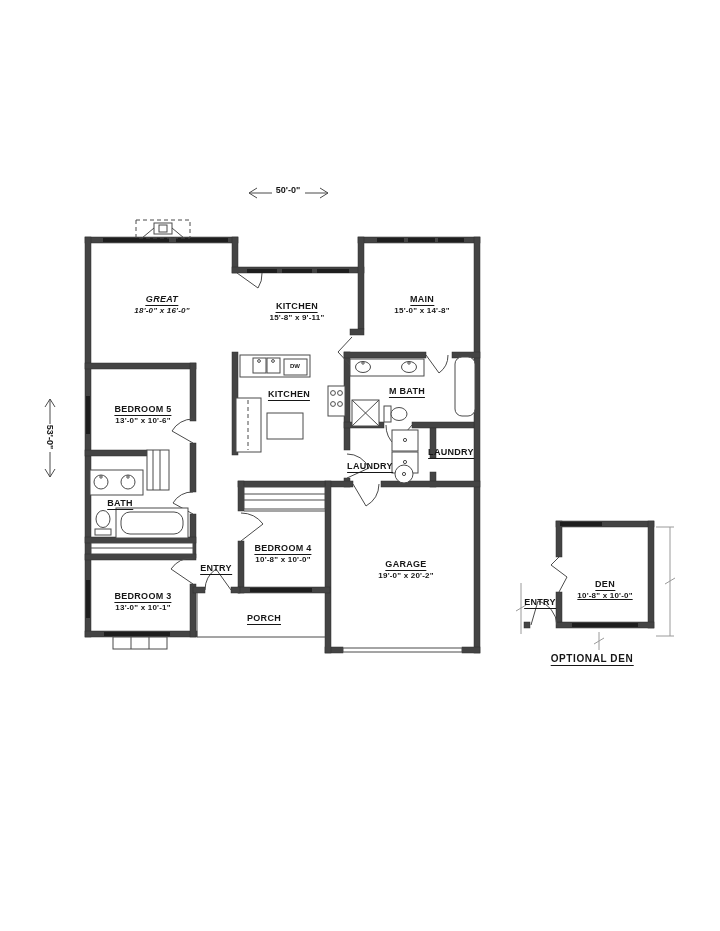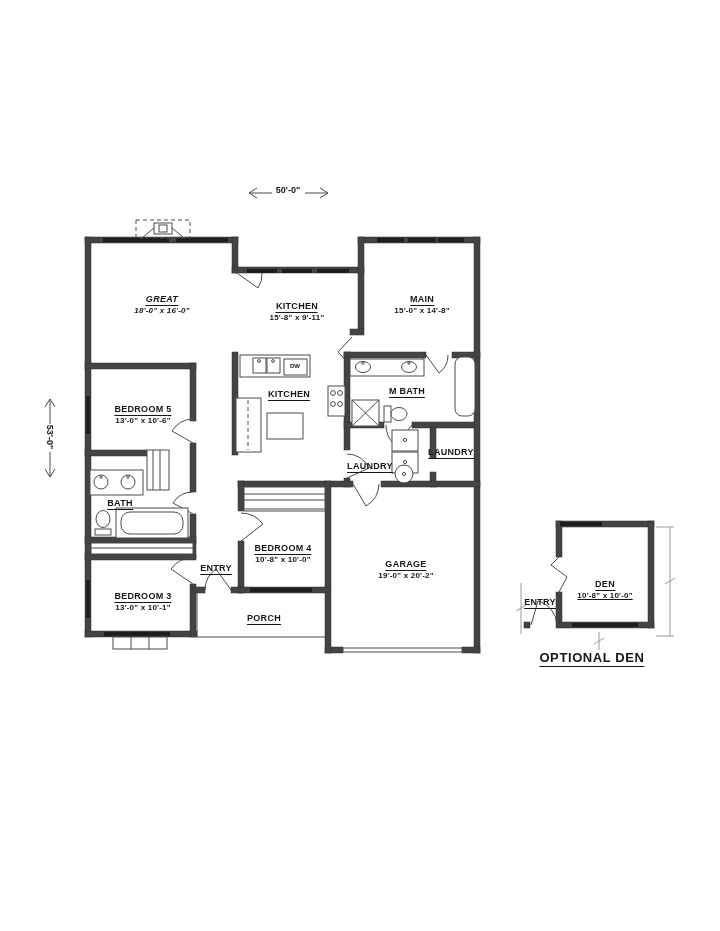--- a/index.html
+++ b/index.html
@@ -18,21 +18,21 @@
   .dash{stroke-dasharray:4 3;}
   .lt{stroke:#9a9a9a;}
   
   .lbl{position:absolute;transform:translateX(-50%);text-align:center;line-height:1.12;white-space:nowrap;}
   .rname{display:inline-block;font-weight:700;font-size:9px;letter-spacing:.3px;
          border-bottom:1.3px solid currentColor;padding-bottom:.5px;}
   .rdims{display:block;font-weight:700;font-size:8px;letter-spacing:.2px;margin-top:1px;}
   .dim{position:absolute;font-weight:700;font-size:9px;white-space:nowrap;}
   .dim-h{transform:translateX(-50%);}
   .dim-v{transform:translate(-50%,-50%) rotate(90deg);}
-  .title-lbl .rname{font-size:13px;letter-spacing:.6px;border-bottom-width:1.5px;}
+  .title-lbl .rname{font-size:10px;letter-spacing:.6px;border-bottom-width:1.5px;}
   .dw-lbl{position:absolute;font-weight:700;font-size:6px;transform:translateX(-50%);}
 </style>
 </head>
 <body>
 
 <div class="page">
 
   <svg class="plan-svg" width="720" height="931" viewBox="0 0 720 931">
 
     <g class="thin">

